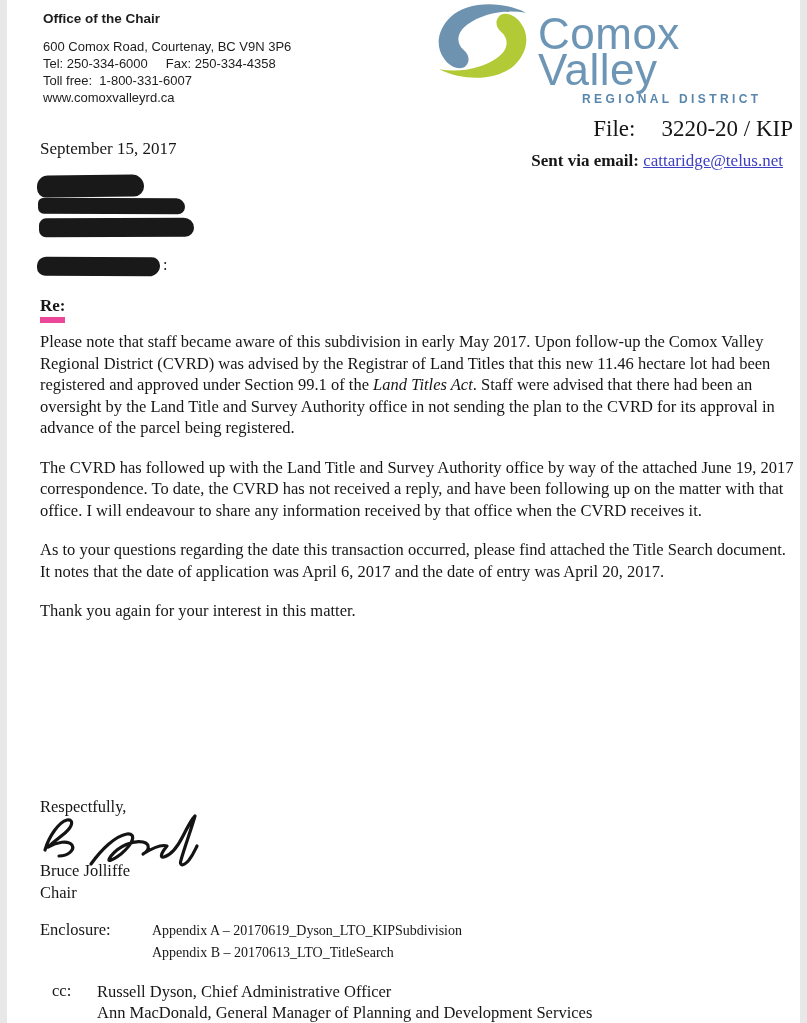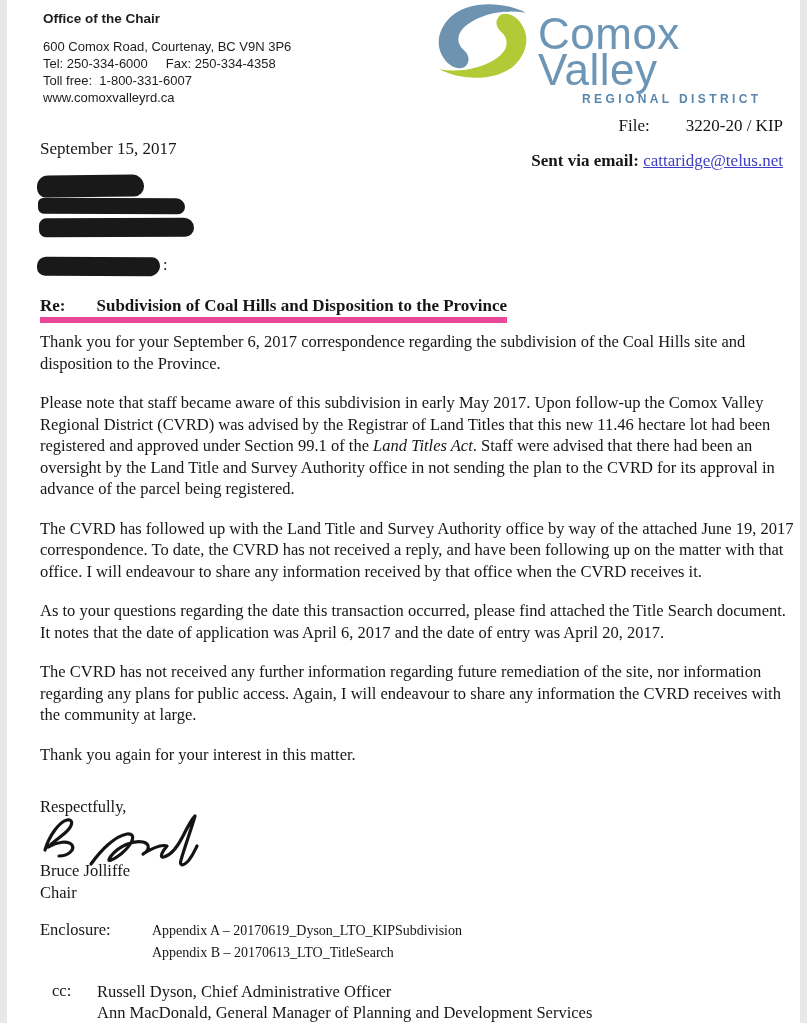--- a/index.html
+++ b/index.html
@@ -11,21 +11,21 @@
   
   .lh-left{position:absolute;left:36px;top:10px;font-family:"Liberation Sans",sans-serif;font-size:13px;line-height:17px;color:#1d1d1d;}
   .lh-office{font-weight:bold;font-size:13.5px;margin-bottom:11px;}
   .lh-line{white-space:pre-wrap;}
   .logo{position:absolute;left:428px;top:2px;display:flex;align-items:flex-start;}
   .logo-mark{width:95px;height:78px;flex:none;}
   .logo-text{margin-left:8px;padding-top:14px;font-family:"Liberation Sans",sans-serif;}
   .logo-name{font-size:44px;line-height:36px;color:#6d96b6;letter-spacing:.5px;}
   .logo-sub{margin-top:4px;margin-left:44px;font-size:12px;font-weight:bold;letter-spacing:3.4px;color:#5886ac;}
   
-  .file-line{position:absolute;top:116px;right:17px;display:flex;gap:36px;font-size:17px;}
+  .file-line{position:absolute;top:116px;right:7px;display:flex;gap:26px;font-size:23px;}
   .date-line{position:absolute;left:33px;top:139px;font-size:17px;}
   .sent-line{position:absolute;top:151px;right:17px;font-size:17px;}
   .sent-label{font-weight:bold;}
   .email-link{color:#3e3ec2;text-decoration:underline;cursor:pointer;}
   
   .redact{position:absolute;background:#191919;}
   .r1{left:30px;top:175px;width:107px;height:22px;border-radius:11px 12px 10px 9px;transform:rotate(-.6deg);}
   .r2{left:31px;top:198px;width:147px;height:16px;border-radius:8px 12px 10px 8px;transform:rotate(.3deg);}
   .r3{left:32px;top:218px;width:155px;height:19px;border-radius:9px 13px 11px 9px;transform:rotate(-.3deg);}
   .r4{left:30px;top:257px;width:123px;height:19px;border-radius:10px 9px 12px 9px;transform:rotate(.4deg);}
@@ -84,29 +84,26 @@
   </div>
 
   <div class="redact r1"></div>
   <div class="redact r2"></div>
   <div class="redact r3"></div>
   <div class="redact r4"></div>
   <span class="salut-colon">:</span>
 
   <div class="subject">
     <span>Re:</span>
-    <span>Subdivision of Coal Hills and Disposition to the Province</span>
   </div>
 
   <div class="body-text">
-    <p>Thank you for your September 6, 2017 correspondence regarding the subdivision of the Coal Hills site and disposition to the Province.</p>
     <p><span>Please note that staff became aware of this subdivision in early May 2017. Upon follow-up the Comox Valley Regional District (CVRD) was advised by the Registrar of Land Titles that this new 11.46 hectare lot had been registered and approved under Section 99.1 of the </span><em>Land Titles Act</em><span>. Staff were advised that there had been an oversight by the Land Title and Survey Authority office in not sending the plan to the CVRD for its approval in advance of the parcel being registered.</span></p>
     <p>The CVRD has followed up with the Land Title and Survey Authority office by way of the attached June 19, 2017 correspondence. To date, the CVRD has not received a reply, and have been following up on the matter with that office. I will endeavour to share any information received by that office when the CVRD receives it.</p>
     <p>As to your questions regarding the date this transaction occurred, please find attached the Title Search document. It notes that the date of application was April 6, 2017 and the date of entry was April 20, 2017.</p>
-    <p>The CVRD has not received any further information regarding future remediation of the site, nor information regarding any plans for public access. Again, I will endeavour to share any information the CVRD receives with the community at large.</p>
     <p>Thank you again for your interest in this matter.</p>
   </div>
 
   <div class="valediction">Respectfully,</div>
   <svg class="signature" viewBox="0 0 210 64" xmlns="http://www.w3.org/2000/svg">
     <g fill="none" stroke="#141414" stroke-width="3.2" stroke-linecap="round" stroke-linejoin="round">
       <path d="M10,44 C14,30 24,16 32,14 C39,13 38,20 30,27 C24,32 17,37 13,41 C22,36 33,34 37,39 C40,44 33,50 24,50"></path>
       <path d="M56,58 C66,44 80,30 92,28 C102,27 98,38 86,48 C78,54 70,58 76,50 C84,40 98,34 108,36 C116,38 114,45 108,48 C116,43 126,38 132,40 C127,46 124,52 129,51 C136,49 142,42 148,30 C152,22 156,14 160,10 C156,24 150,40 146,54 C144,60 148,61 154,54 C158,49 160,44 162,40"></path>
     </g>
   </svg>

